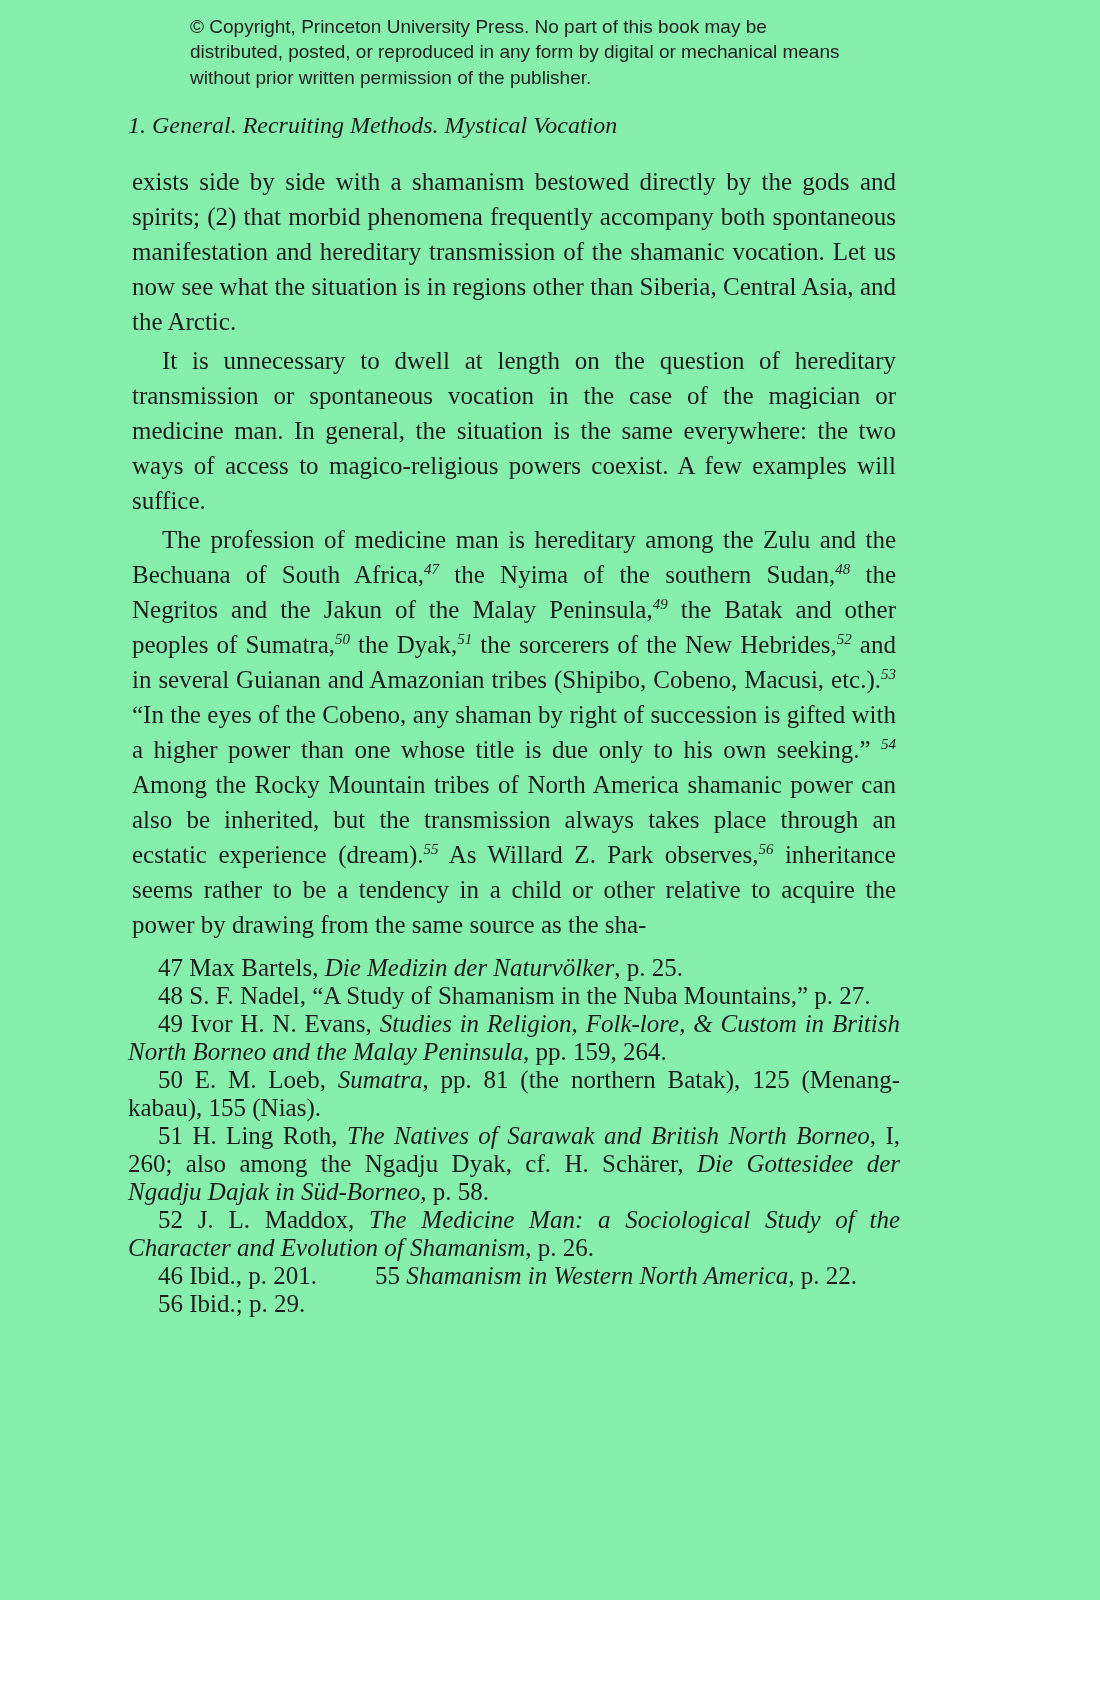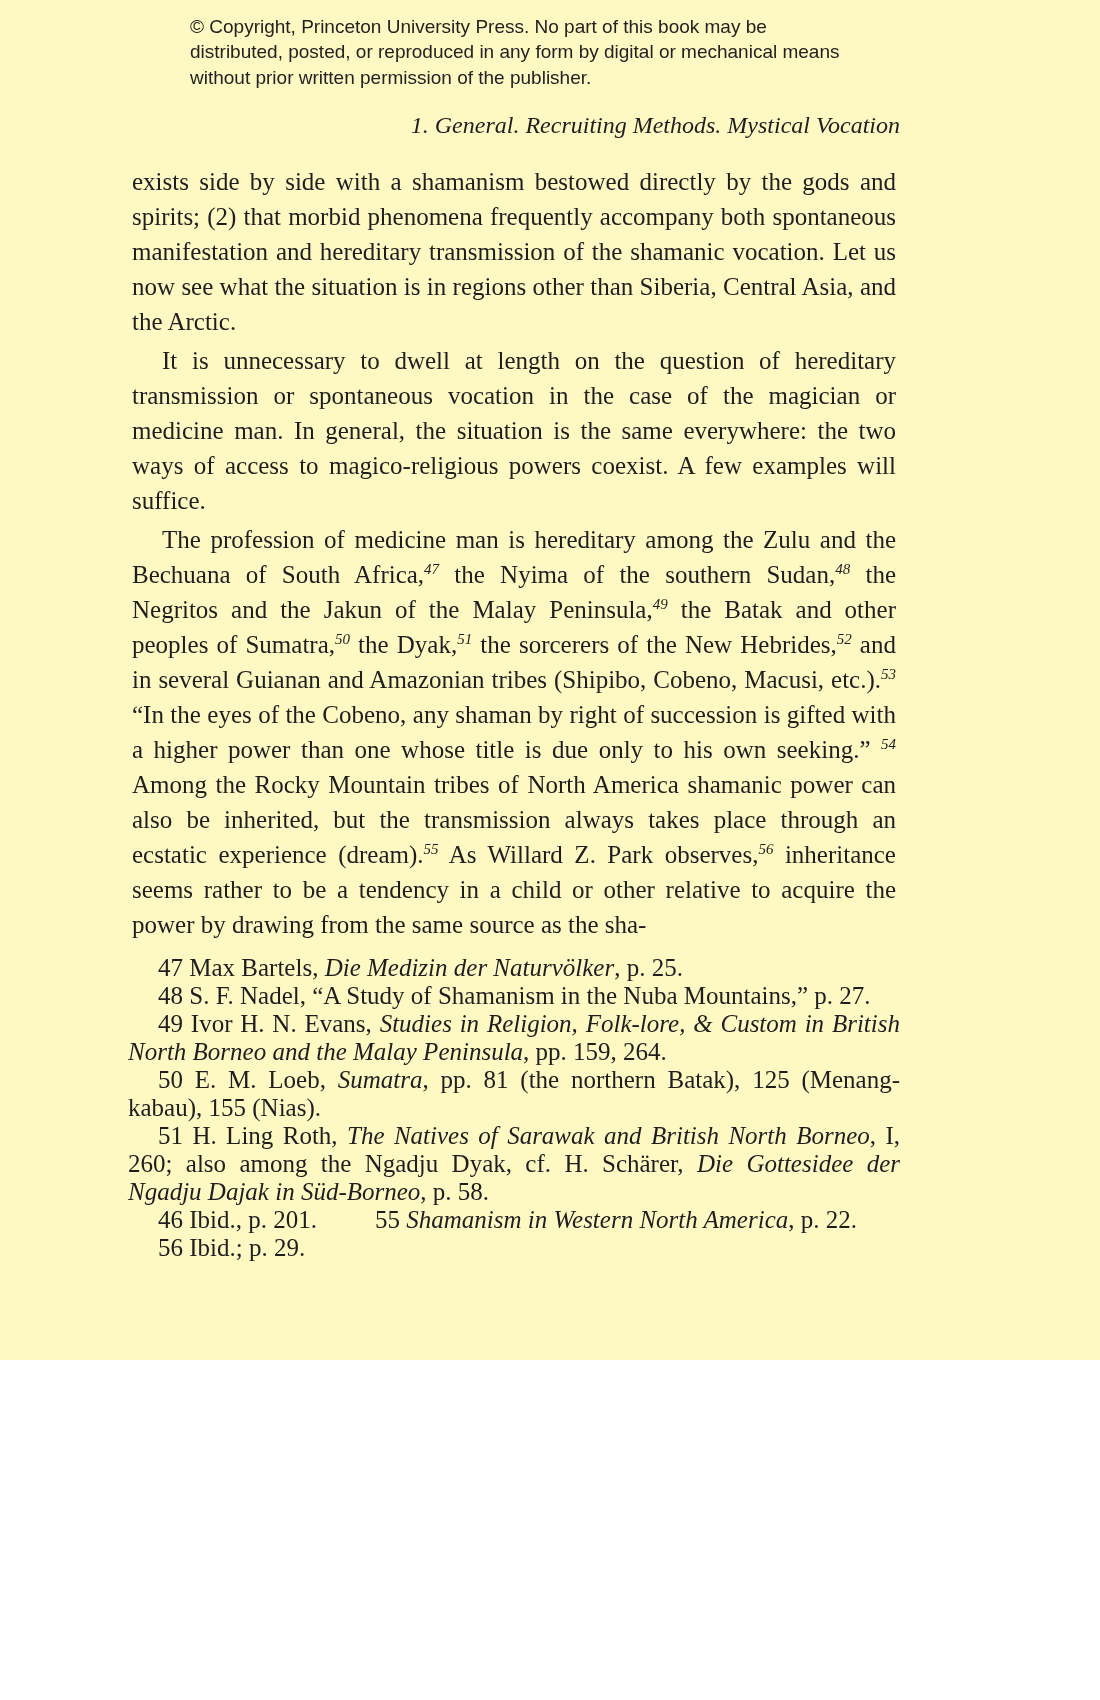--- a/index.html
+++ b/index.html
@@ -3,43 +3,43 @@
 <meta charset="utf-8">
 <style>
   html, body {
     margin: 0;
     padding: 0;
     background: #ffffff;
   }
   .page {
     position: relative;
     width: 1100px;
-    height: 1360px;
-    background: #fef9c3;
+    height: 1600px;
+    background: #86efac;
     font-family: "Liberation Serif", serif;
     color: #1e1e1e;
     overflow: hidden;
   }
   .copyright {
     position: absolute;
     left: 190px;
     top: 14px;
     width: 665px;
     font-family: "Liberation Sans", sans-serif;
     font-size: 19px;
     line-height: 1.34;
     color: #222222;
     text-align: left;
   }
   .running-head {
     position: absolute;
     top: 112px;
     left: 128px;
     width: 772px;
-    text-align: right;
+    text-align: left;
     font-style: italic;
     font-size: 24px;
     color: #1e1e1e;
   }
   .body-text {
     position: absolute;
     top: 160px;
     left: 128px;
     width: 772px;
     font-size: 25px;
@@ -96,20 +96,21 @@
     <p class="para"><span>exists side by side with a shamanism bestowed directly by the gods and spirits; (2) that morbid phenomena frequently accompany both spontaneous manifestation and hereditary transmission of the shamanic vocation. Let us now see what the situation is in regions other than Siberia, Central Asia, and the Arctic.</span></p>
     <p class="para indent"><span>It is unnecessary to dwell at length on the question of hereditary transmission or spontaneous vocation in the case of the magician or medicine man. In general, the situation is the same everywhere: the two ways of access to magico-religious powers coexist. A few examples will suffice.</span></p>
     <p class="para indent"><span>The profession of medicine man is hereditary among the Zulu and the Bechuana of South Africa,</span><sup>47</sup><span> the Nyima of the southern Sudan,</span><sup>48</sup><span> the Negritos and the Jakun of the Malay Peninsula,</span><sup>49</sup><span> the Batak and other peoples of Sumatra,</span><sup>50</sup><span> the Dyak,</span><sup>51</sup><span> the sorcerers of the New Hebrides,</span><sup>52</sup><span> and in several Guianan and Amazonian tribes (Shipibo, Cobeno, Macusi, etc.).</span><sup>53</sup><span> “In the eyes of the Cobeno, any shaman by right of succession is gifted with a higher power than one whose title is due only to his own seeking.” </span><sup>54</sup><span> Among the Rocky Mountain tribes of North America shamanic power can also be inherited, but the transmission always takes place through an ecstatic experience (dream).</span><sup>55</sup><span> As Willard Z. Park observes,</span><sup>56</sup><span> inheritance seems rather to be a tendency in a child or other relative to acquire the power by drawing from the same source as the sha-</span></p>
 
     <div class="footnotes">
       <p class="fn"><span>47 Max Bartels, </span><span class="it">Die Medizin der Naturvölker</span><span>, p. 25.</span></p>
       <p class="fn"><span>48 S. F. Nadel, “A Study of Shamanism in the Nuba Mountains,” p. 27.</span></p>
       <p class="fn"><span>49 Ivor H. N. Evans, </span><span class="it">Studies in Religion, Folk-lore, &amp; Custom in British North Borneo and the Malay Peninsula</span><span>, pp. 159, 264.</span></p>
       <p class="fn"><span>50 E. M. Loeb, </span><span class="it">Sumatra</span><span>, pp. 81 (the northern Batak), 125 (Menang-kabau), 155 (Nias).</span></p>
       <p class="fn"><span>51 H. Ling Roth, </span><span class="it">The Natives of Sarawak and British North Borneo</span><span>, I, 260; also among the Ngadju Dyak, cf. H. Schärer, </span><span class="it">Die Gottesidee der Ngadju Dajak in Süd-Borneo</span><span>, p. 58.</span></p>
+      <p class="fn"><span>52 J. L. Maddox, </span><span class="it">The Medicine Man: a Sociological Study of the Character and Evolution of Shamanism</span><span>, p. 26.</span></p>
       <p class="fn"><span>46 Ibid., p. 201.</span><span class="gap"></span><span>55 </span><span class="it">Shamanism in Western North America</span><span>, p. 22.</span></p>
       <p class="fn"><span>56 Ibid.; p. 29.</span></p>
     </div>
   </div>
 
 
   <div class="footer">For general queries, contact info@press.princeton.edu</div>
 
 </div>
 

